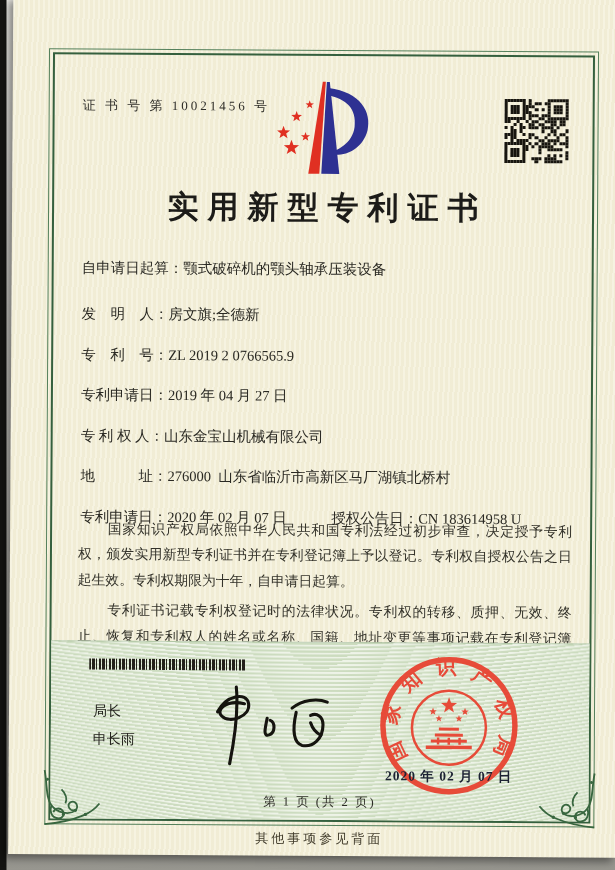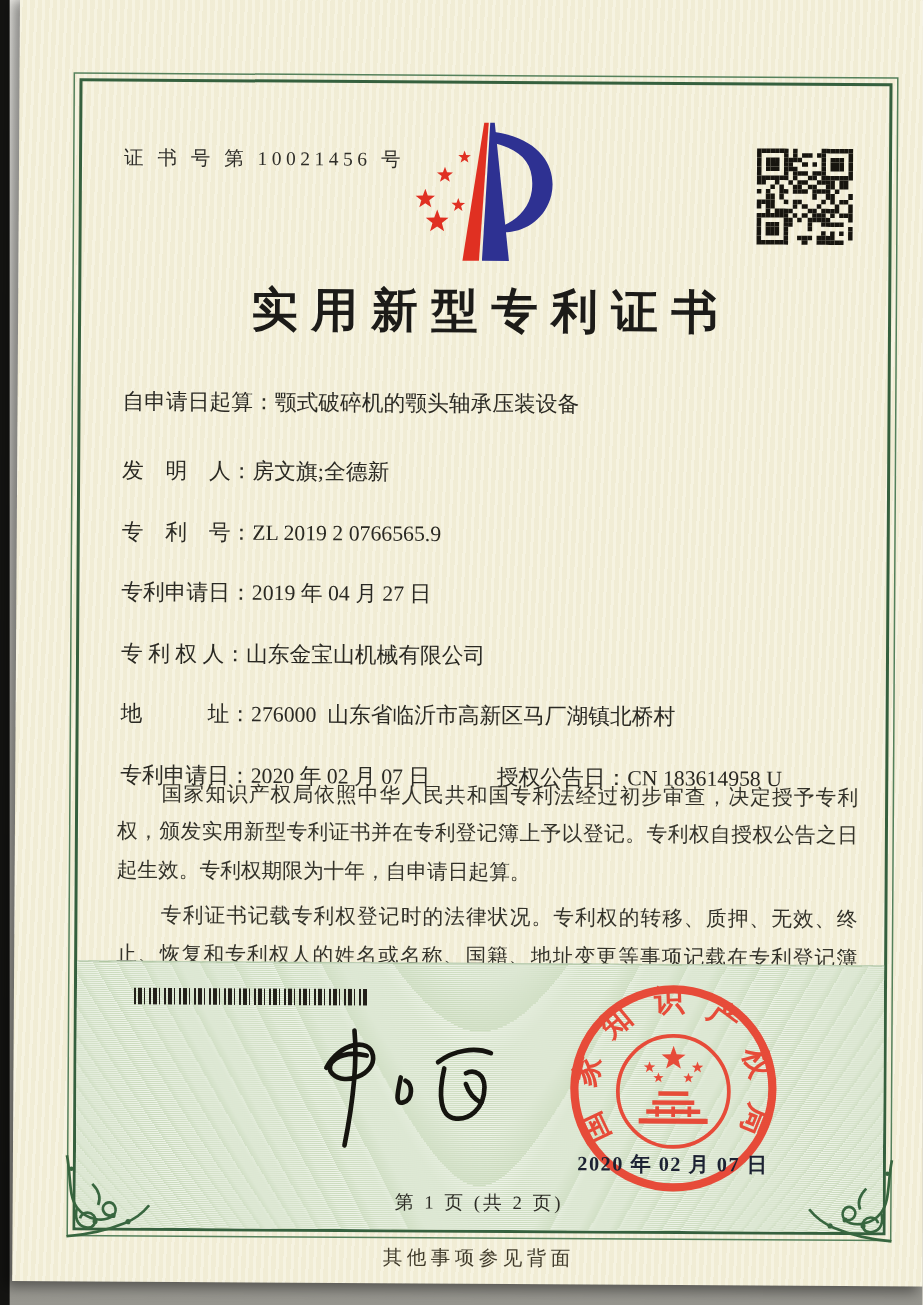--- a/index.html
+++ b/index.html
@@ -549,20 +549,24 @@
     </div>
 
     <div class="paras">
       <p>国家知识产权局依照中华人民共和国专利法经过初步审查，决定授予专利权，颁发实用新型专利证书并在专利登记簿上予以登记。专利权自授权公告之日起生效。专利权期限为十年，自申请日起算。</p>
       <p>专利证书记载专利权登记时的法律状况。专利权的转移、质押、无效、终止、恢复和专利权人的姓名或名称、国籍、地址变更等事项记载在专利登记簿上。</p>
     </div>
 
     <div class="panel">
       <div class="barcode"></div>
 
+      <div class="signatory">
+        <div>局长</div>
+        <div>申长雨</div>
+      </div>
 
       <svg class="sig" viewBox="0 0 145 92">
         <g fill="none" stroke="#15140f" stroke-width="3" stroke-linecap="round" stroke-linejoin="round">
           <path d="M16,34 C24,18 44,14 46,26 C48,38 28,46 20,38 C14,32 24,22 42,26"></path>
           <path d="M34,10 C36,30 33,58 28,84"></path>
           <path d="M64,40 C62,50 60,58 66,56 C72,54 72,44 67,42"></path>
           <path d="M88,30 C98,22 112,20 122,24"></path>
           <path d="M92,34 C88,52 90,64 98,66 C108,68 118,60 118,46 C118,38 112,34 106,37"></path>
           <path d="M106,44 C108,50 112,54 116,56"></path>
         </g>

